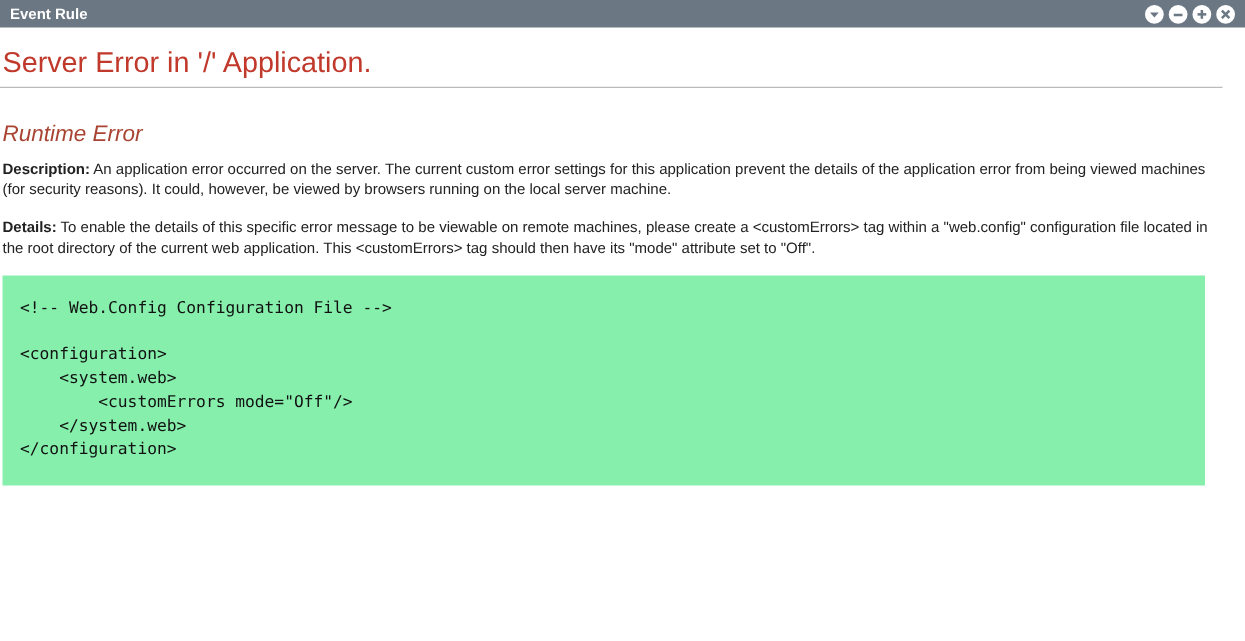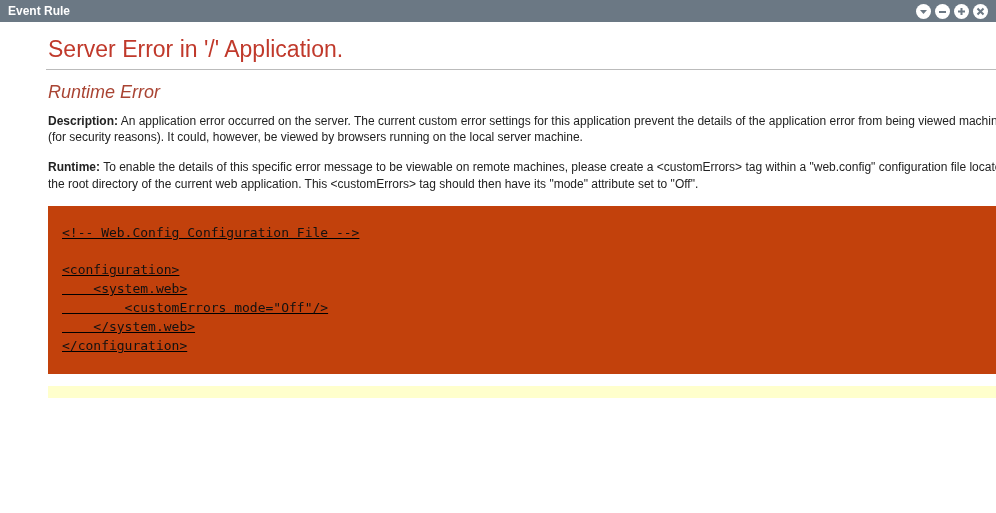--- a/index.html
+++ b/index.html
@@ -41,21 +41,20 @@
   .content-wrap {
     position: relative;
     width: 996px;
     height: 491px; 
     overflow: hidden;
   }
   .content-scroll {
     width: 996px;
     height: 377px;
     overflow: scroll;
-    padding-left: 46px;
   }
   .error-page {
     width: 978px;
     min-height: 600px; 
     padding: 0;
     font-family: Arial, Helvetica, sans-serif;
   }
   .error-page h1 {
     color: #c0392b;
     font-family: Verdana, Geneva, sans-serif;
@@ -67,35 +66,34 @@
     border: none;
     border-top: 1px solid #bbb;
     margin: 6px 0 10px 0;
   }
   .error-page h2 {
     color: #a94433;
     font-family: Verdana, Geneva, sans-serif;
     font-style: italic;
     font-weight: normal;
     font-size: 18px;
-    margin: 12px 0 10px 2px;
+    margin: 26px 0 10px 2px;
   }
   .error-page .blk {
     font-size: 12px;
     color: #222;
     margin: 6px 2px 14px 2px;
     line-height: 1.35;
   }
   .error-page .blk b { font-weight: bold; }
   .codebox {
-    background: #c2410c;
+    background: #86efac;
     width: 962px;
     margin: 6px 2px 12px 2px;
     padding: 18px 14px 18px 14px;
-    text-decoration: underline;
   }
   .codebox pre {
     margin: 0;
     font-family: "Lucida Console", Consolas, monospace;
     font-size: 13px;
     line-height: 1.45;
     color: #111;
     white-space: pre;
   }
   .codebox2 {
@@ -160,21 +158,21 @@
       <h1>Server Error in '/' Application.</h1>
       <hr>
       <h2>Runtime Error</h2>
 
       <div class="blk">
         <b>Description:</b>
         <span>An application error occurred on the server. The current custom error settings for this application prevent the details of the application error from being viewed machines (for security reasons). It could, however, be viewed by browsers running on the local server machine.</span>
       </div>
 
       <div class="blk">
-        <b>Runtime:</b>
+        <b>Details:</b>
         <span>To enable the details of this specific error message to be viewable on remote machines, please create a &lt;customErrors&gt; tag within a "web.config" configuration file located in the root directory of the current web application. This &lt;customErrors&gt; tag should then have its "mode" attribute set to "Off".</span>
       </div>
 
       <div class="codebox">
         <pre>&lt;!-- Web.Config Configuration File --&gt;
 
 &lt;configuration&gt;
     &lt;system.web&gt;
         &lt;customErrors mode="Off"/&gt;
     &lt;/system.web&gt;

